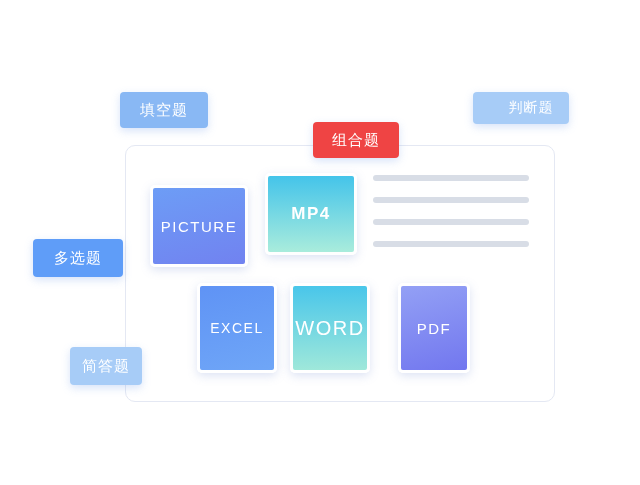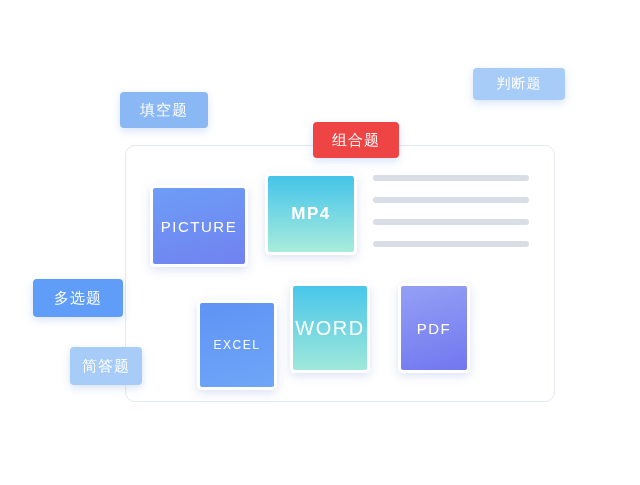--- a/index.html
+++ b/index.html
@@ -19,21 +19,21 @@
     align-items: center;
     justify-content: center;
     color: #ffffff;
     font-size: 15px;
     letter-spacing: 1px;
     border-radius: 4px;
     box-shadow: 0 3px 8px rgba(110, 155, 235, 0.28);
     z-index: 2;
   }
   .tag-fill-blank   { left: 120px; top: 92px;  width: 88px; height: 36px; }
-  .tag-judge        { left: 473px; top: 68px;  width: 92px; height: 32px; font-size: 14px; }
+  .tag-judge        { left: 473px; top: 92px;  width: 76px; height: 32px; font-size: 14px; padding-left: 20px; }
   .tag-combo        { left: 313px; top: 122px; width: 86px; height: 36px; }
   .tag-multi        { left: 33px;  top: 239px; width: 90px; height: 38px; }
   .tag-short-answer { left: 70px;  top: 347px; width: 72px; height: 38px; }
   .tag-single       { left: 514px; top: 335px; width: 88px; height: 38px; }
 
   
   .card {
     position: absolute;
     left: 125px;
     top: 145px;
@@ -53,21 +53,21 @@
     justify-content: center;
     color: #ffffff;
     letter-spacing: 1.5px;
     border: 3px solid #ffffff;
     border-radius: 5px;
     box-shadow: 0 3px 10px rgba(120, 145, 210, 0.25);
     box-sizing: border-box;
   }
   .tile-picture { left: 24px;  top: 39px;  width: 98px; height: 82px; font-size: 15px; }
   .tile-mp4     { left: 139px; top: 27px;  width: 92px; height: 82px; font-size: 17px; font-weight: bold; }
-  .tile-excel   { left: 71px;  top: 154px; width: 80px; height: 90px; font-size: 12px; }
+  .tile-excel   { left: 71px;  top: 137px; width: 80px; height: 90px; font-size: 14px; }
   .tile-word    { left: 164px; top: 137px; width: 80px; height: 90px; font-size: 20px; }
   .tile-pdf     { left: 272px; top: 137px; width: 72px; height: 90px; font-size: 15px; }
 
   
   .lines {
     position: absolute;
     left: 247px;
     top: 29px;
     width: 156px;
   }
@@ -84,21 +84,21 @@
 <body>
 
 <div class="canvas">
 
   <div class="tag tag-fill-blank" style="background: rgb(137, 184, 244);">填空题</div>
 
   <div class="tag tag-judge" style="background: rgb(167, 204, 247);">判断题</div>
 
   <div class="tag tag-combo" style="background: #ef4444; font-family: Liberation Mono, monospace;">组合题</div>
 
-  <div class="tag tag-multi" style="background: rgb(95, 157, 248); margin-top: 40px;">多选题</div>
+  <div class="tag tag-multi" style="background: rgb(95, 157, 248);">多选题</div>
 
   <div class="tag tag-short-answer" style="background: rgb(167, 204, 247);">简答题</div>
 
 
   <div class="card">
 
     <div class="tile tile-picture" style="background: linear-gradient(165deg, rgb(109, 157, 246) 0%, rgb(113, 130, 240) 100%);">PICTURE</div>
 
     <div class="tile tile-mp4" style="background: linear-gradient(rgb(68, 196, 234) 0%, rgb(169, 236, 220) 100%);">MP4</div>
 

